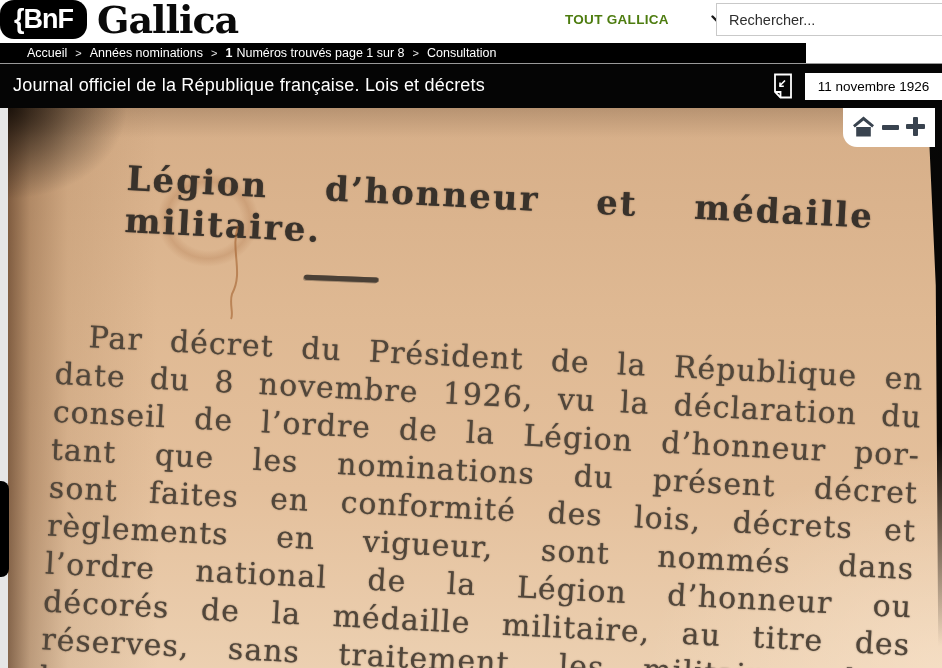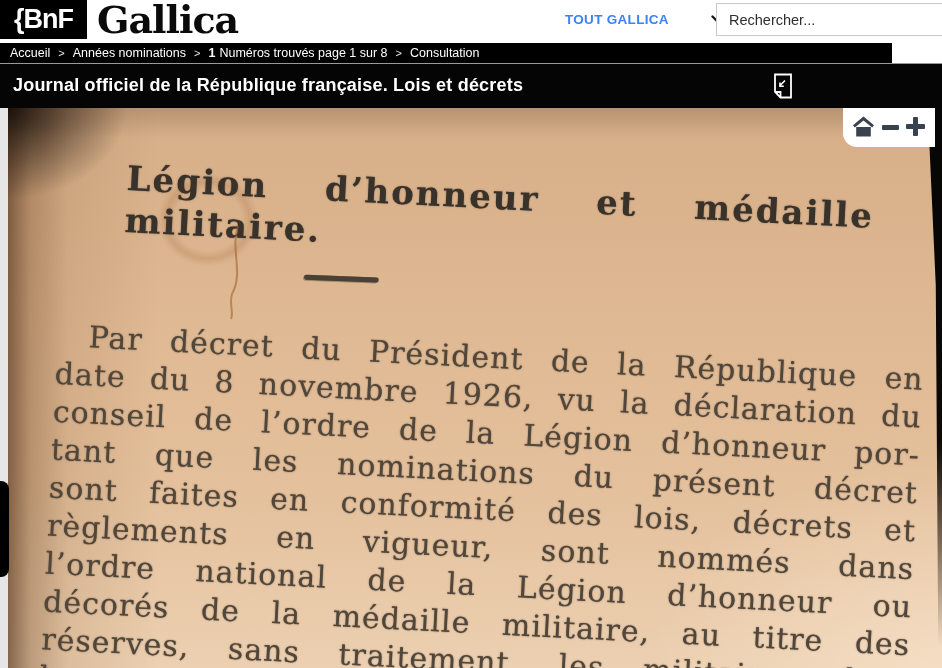--- a/index.html
+++ b/index.html
@@ -3,43 +3,43 @@
 <meta charset="utf-8">
 <style>
   * { margin:0; padding:0; box-sizing:border-box; }
   html,body { width:942px; height:668px; overflow:hidden; background:#fff;
     font-family:"Liberation Sans", sans-serif; }
 
   
   .top-header { position:absolute; left:0; top:0; width:942px; height:43px; background:#fff; }
   .bnf-logo { position:absolute; left:0; top:0; width:87px; height:39px; background:#000;
     color:#fff; display:flex; align-items:center; justify-content:center;
-    font-size:27px; font-weight:bold; letter-spacing:-1px; cursor:pointer; }
+    font-size:27px; font-weight:bold; letter-spacing:-1px; cursor:pointer;border-radius:14px; }
   .gallica-wordmark { position:absolute; left:97px; top:-3px; font-family:"DejaVu Serif", serif;
     font-weight:bold; font-size:38px; color:#0a0a0a; letter-spacing:-1px; cursor:pointer; }
   .search-scope { position:absolute; left:565px; top:0; height:39px; display:flex;
     align-items:center; cursor:pointer; }
-  .scope-label { font-size:13.5px; font-weight:bold; color:#3b82f6; letter-spacing:.3px;text-align:right; }
+  .scope-label { font-size:13.5px; font-weight:bold; color:#4d7c0f; letter-spacing:.3px;text-align:right; }
   .scope-chevron { margin-left:42px; display:flex; align-items:center; }
   .search-input { position:absolute; left:716px; top:3px; width:230px; height:33px;
     border:1px solid #c9c9c9; padding:0 12px; font-size:14.5px; color:#222; outline:none; }
   .search-input::placeholder { color:#2e2e2e; opacity:1; }
 
   
-  .breadcrumb { position:absolute; left:0; top:43px; width:892px; height:20px; background:#000;
-    color:#fff; display:flex; align-items:center; font-size:12.5px; padding:0 10px; }
+  .breadcrumb { position:absolute; left:0; top:43px; width:806px; height:20px; background:#000;
+    color:#fff; display:flex; align-items:center; font-size:12.5px; padding:0 27px; }
   .crumb { cursor:pointer; }
   .crumb-sep { margin:0 8px; font-size:11px; color:#e8e8e8; }
   .crumb-count { font-weight:bold; margin-right:4px; }
 
   
   .doc-bar { position:absolute; left:0; top:63px; width:942px; height:45px; background:#050505;
     border-top:1px solid #9a9a9a; }
   .doc-title { position:absolute; left:13px; top:11px; color:#fff; font-size:18px;
-    letter-spacing:.2px; white-space:nowrap;font-weight:bold; }
+    letter-spacing:.2px; white-space:nowrap; }
   .page-icon-btn { position:absolute; right:146px; top:9px; width:26px; height:27px;
     cursor:pointer; background:none; border:none; }
   .date-badge { position:absolute; right:0; top:9px; width:137px; height:27px; background:#fff;
     color:#000; font-size:13.5px; display:flex; align-items:center; justify-content:center;
     cursor:pointer; }
 
   
   .viewer { position:absolute; left:0; top:108px; width:942px; height:560px; background:#e4e4e4; }
   .viewer-gutter { position:absolute; left:0; top:0; width:8px; height:560px; background:#e6e6e6; }
   .panel-tab { position:absolute; left:0; top:373px; width:9px; height:96px; background:#000;
@@ -116,20 +116,21 @@
   <div class="doc-title">Journal officiel de la République française. Lois et décrets</div>
   <button class="page-icon-btn">
     <span>
       <svg width="24" height="26" viewBox="0 0 24 26" fill="none" stroke="#fff" stroke-width="1.8">
         <path d="M4 1.5 h16 v23 h-10.5 l-5.5 -5.5 z"></path>
         <path d="M4 19 h5.5 v5.5"></path>
         <path d="M14 7.5 l-5.5 5.5 M9 9.5 v3.8 h3.8" stroke-width="1.6"></path>
       </svg>
     </span>
   </button>
+  <div class="date-badge">11 novembre 1926</div>
 </div>
 
 <main class="viewer">
   <div class="viewer-gutter"></div>
   <button class="panel-tab"></button>
 
   <div class="scan">
     <div class="right-shadow"></div>
     <span class="stain-line">
       <svg width="26" height="96" viewBox="0 0 26 96">

